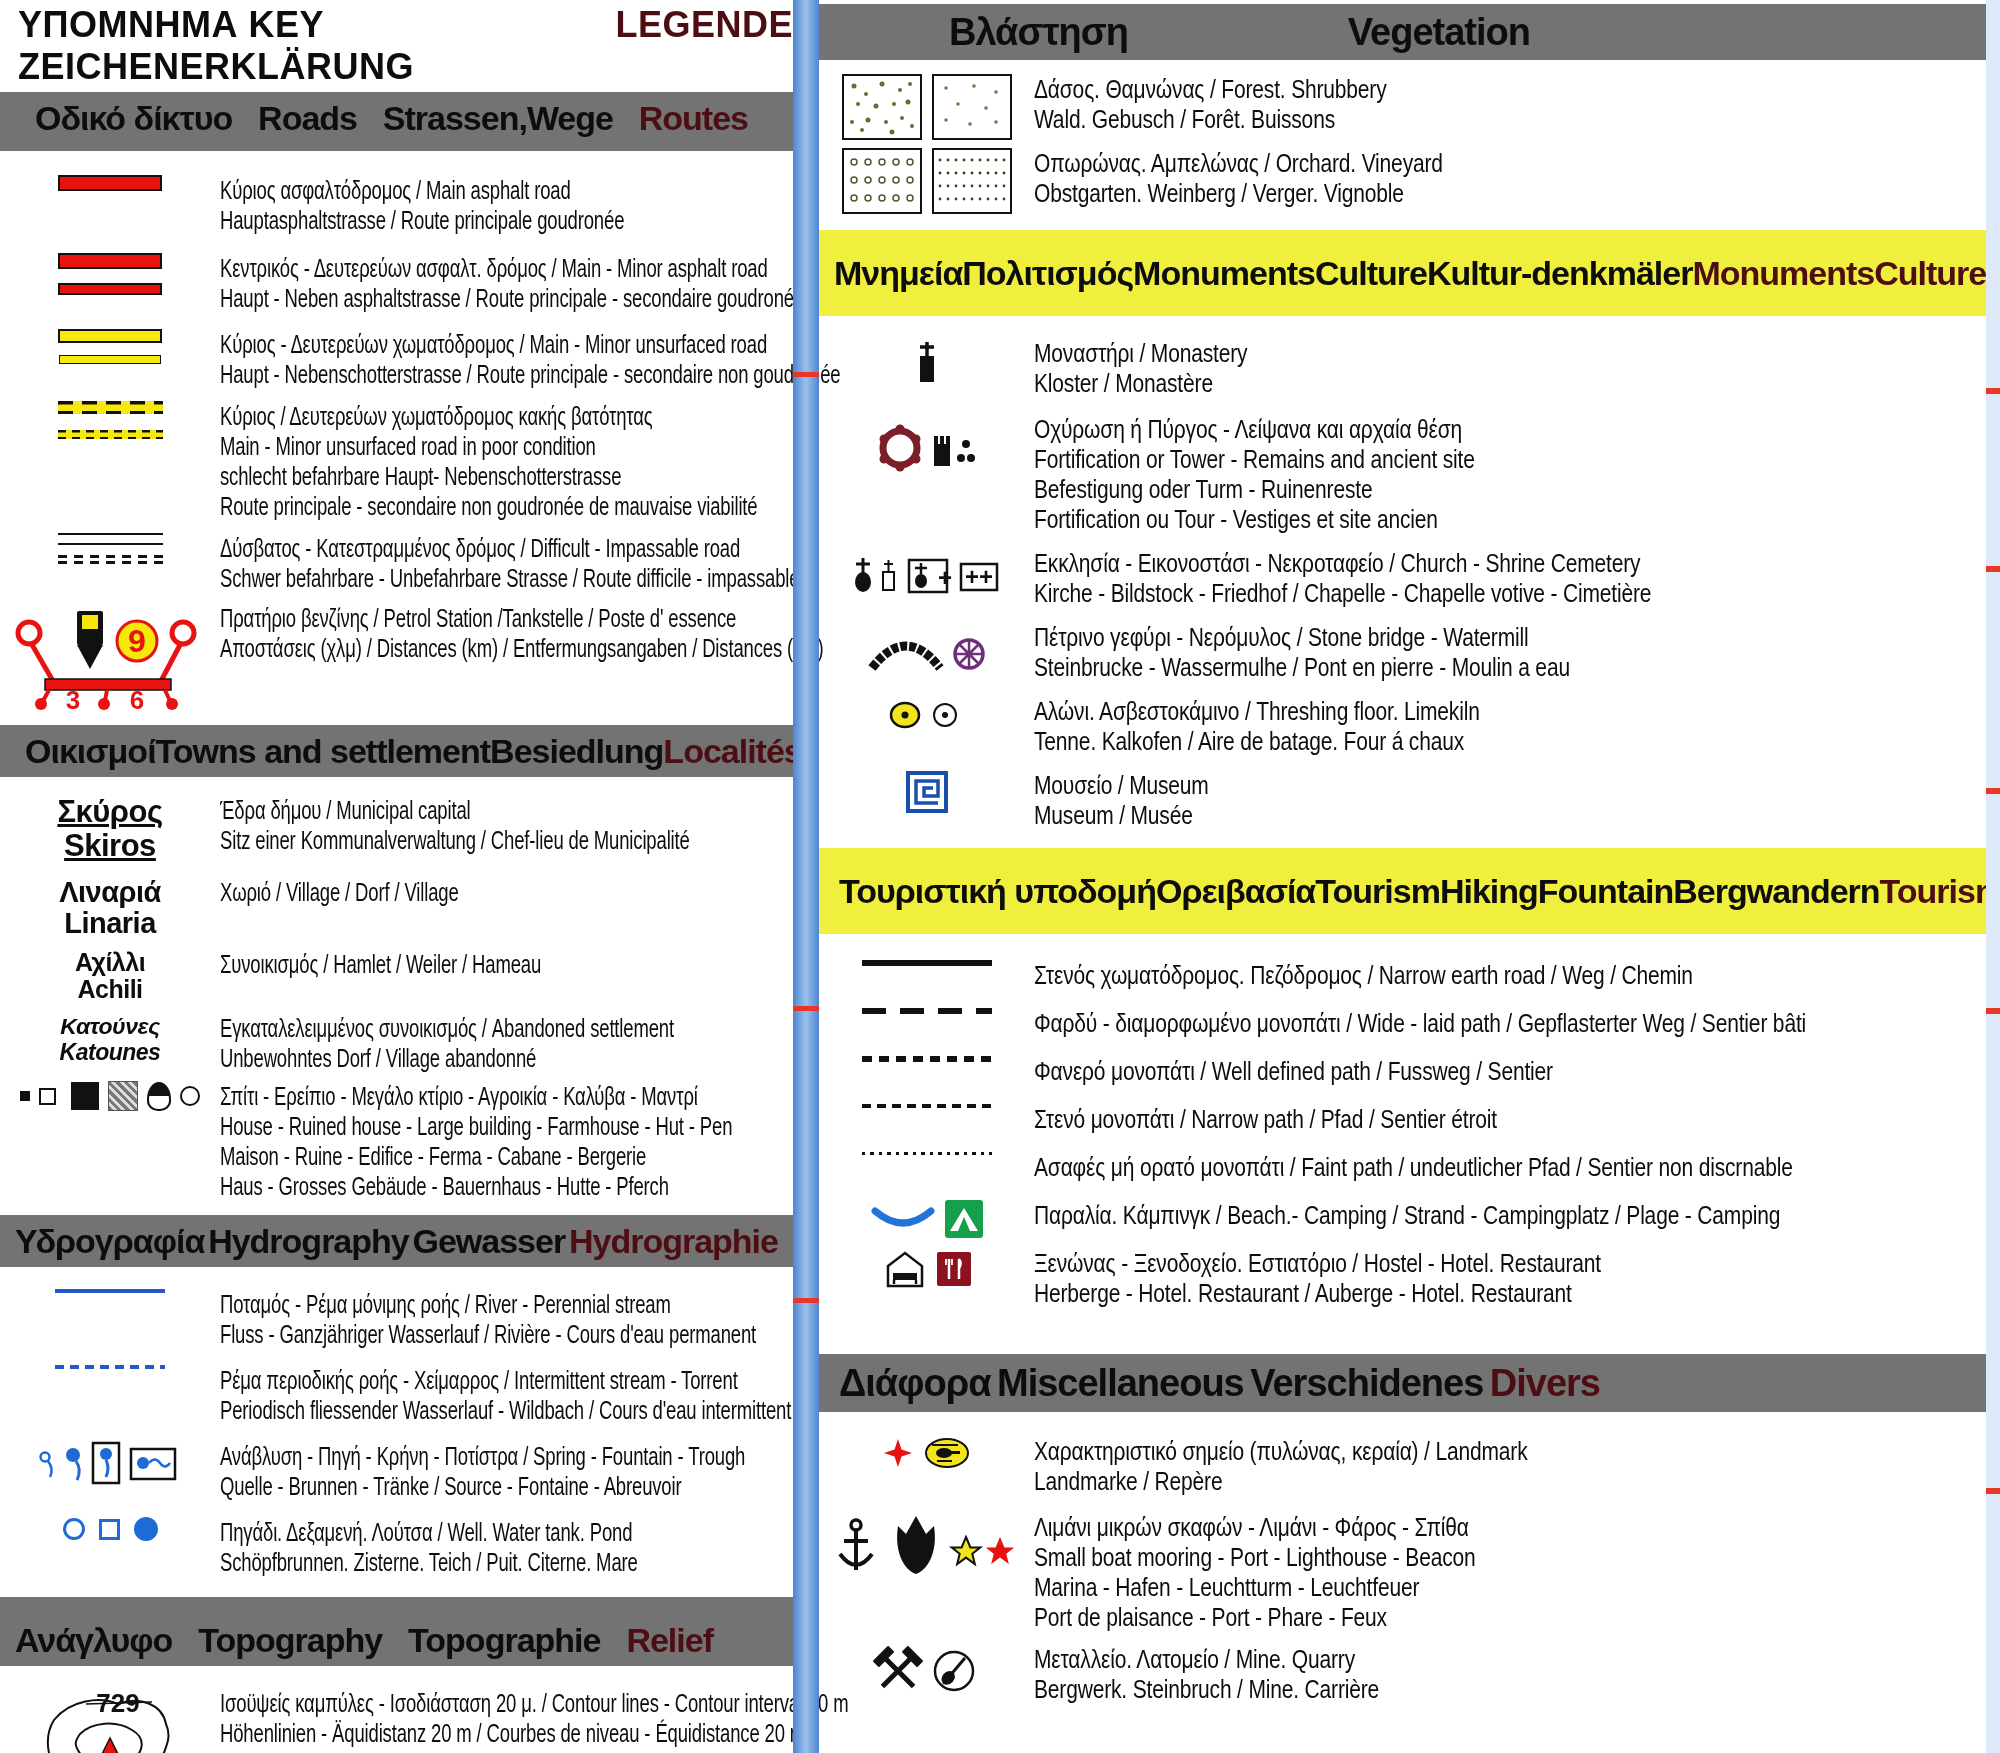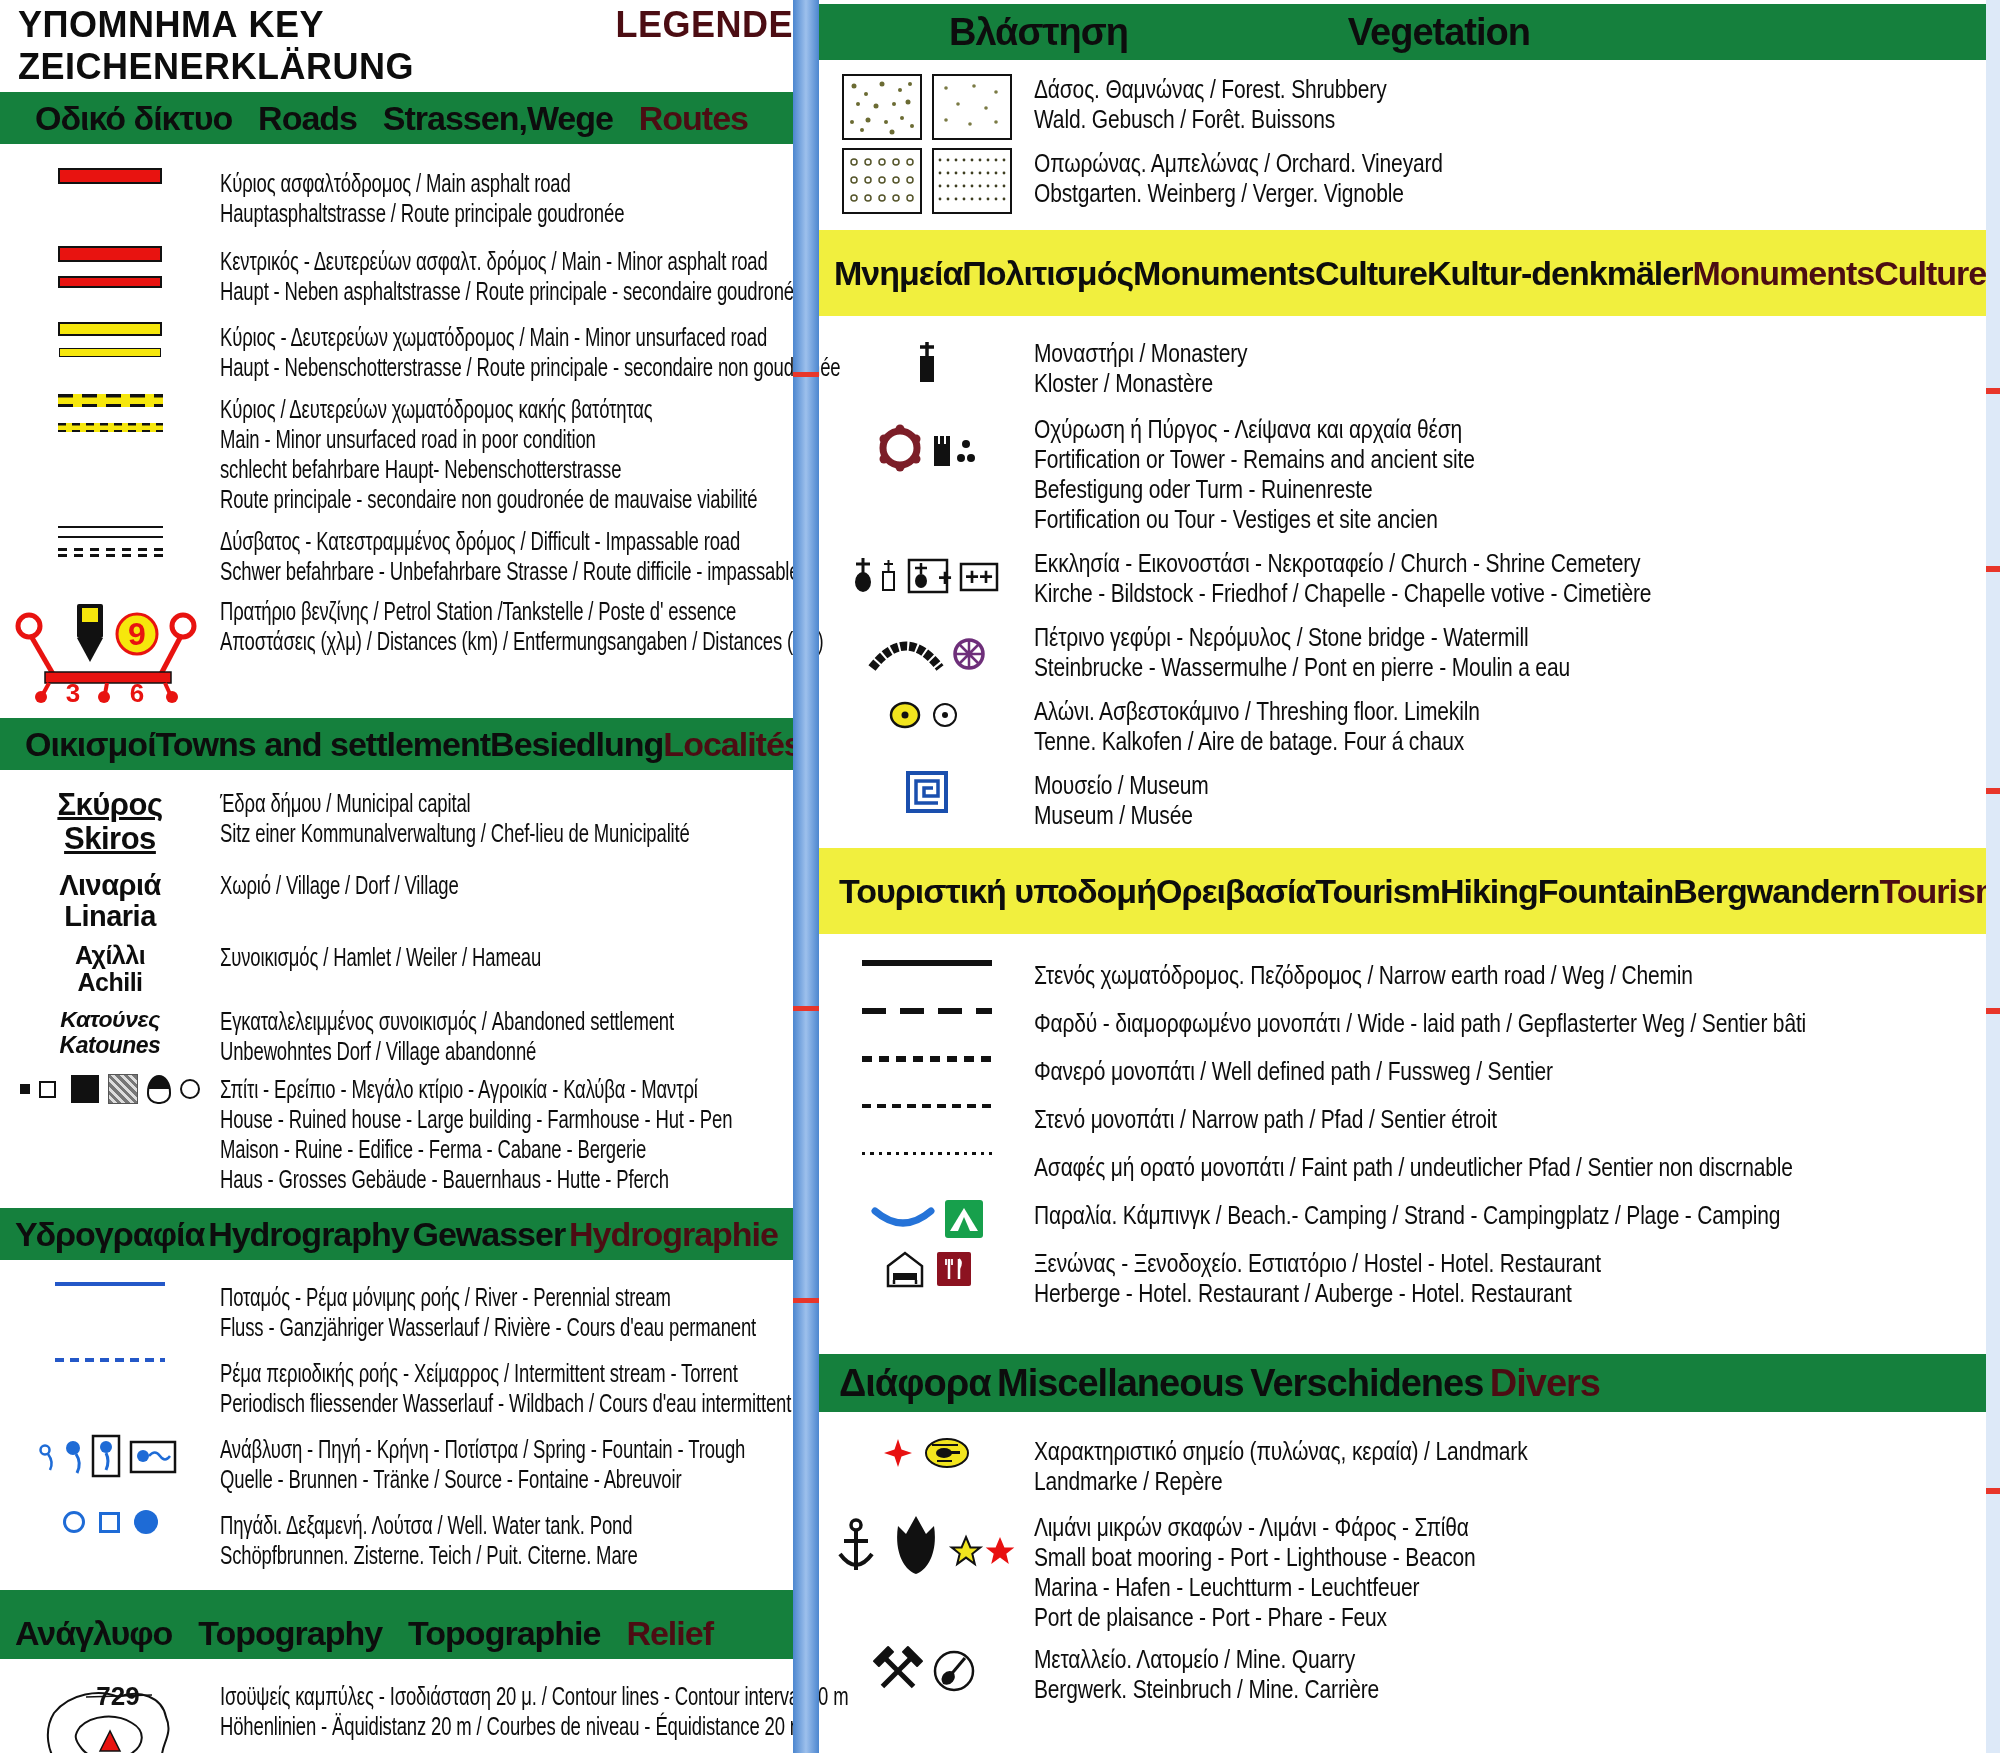--- a/index.html
+++ b/index.html
@@ -10,21 +10,21 @@
            background:linear-gradient(90deg,#4c86cf,#9dc0ec 50%,#4c86cf)}
   .divider .tick{position:absolute;left:0;width:26px;height:5px;background:#e8362a}
   .col-right{position:absolute;left:819px;top:0;width:1181px}
   .edge{position:absolute;right:0;top:0;width:14px;height:1753px;background:#dde9f8;z-index:5}
   .edge .tick{position:absolute;left:0;width:14px;height:6px;background:#e8362a}
 
   .doc-title{display:flex;gap:30px;align-items:baseline;padding:4px 0 4px 18px;
              font-size:36px;font-weight:700;letter-spacing:.5px}
   .mr{color:#4c0d13}
 
-  .bar{background:#15803d;display:flex;align-items:center;justify-content:space-between;
+  .bar{background:#737373;display:flex;align-items:center;justify-content:space-between;
        font-weight:700;font-size:34px;letter-spacing:-1px;height:52px;color:#0d0d0d}
   .bar .it{white-space:nowrap}
   .bar2{background:#f1ef3e;display:flex;justify-content:space-between;
         font-weight:700;font-size:34px;letter-spacing:-1px;height:86px;align-items:center;color:#0d0d0d}
   .bar2 .hcol{display:flex;flex-direction:row;align-items:center;line-height:38px;white-space:nowrap}
 
   .row{display:flex;align-items:flex-start}
   .sym{width:220px;flex:none;display:flex;align-items:center;justify-content:center;gap:8px}
   .sym.colstack{flex-direction:column}
   .txt{font-size:25px;line-height:30px;letter-spacing:-.2px}
@@ -86,21 +86,21 @@
 </head>
 <body>
 
 <div class="col-left">
 
   <div class="doc-title">
     <span>ΥΠΟΜΝΗΜΑ  KEY  ZEICHENERKLÄRUNG</span>
     <span class="mr">LEGENDE</span>
   </div>
 
-  <div class="bar" style="padding:0 45px 0 35px">
+  <div class="bar" style="padding:0 45px 7px 35px">
     <span class="it">Οδικό δίκτυο</span>
     <span class="it">Roads</span>
     <span class="it">Strassen,Wege</span>
     <span class="it mr">Routes</span>
   </div>
 
   <div class="row" style="margin-top:24px">
     <div class="sym">
         <div class="rline"></div>
       </div>

